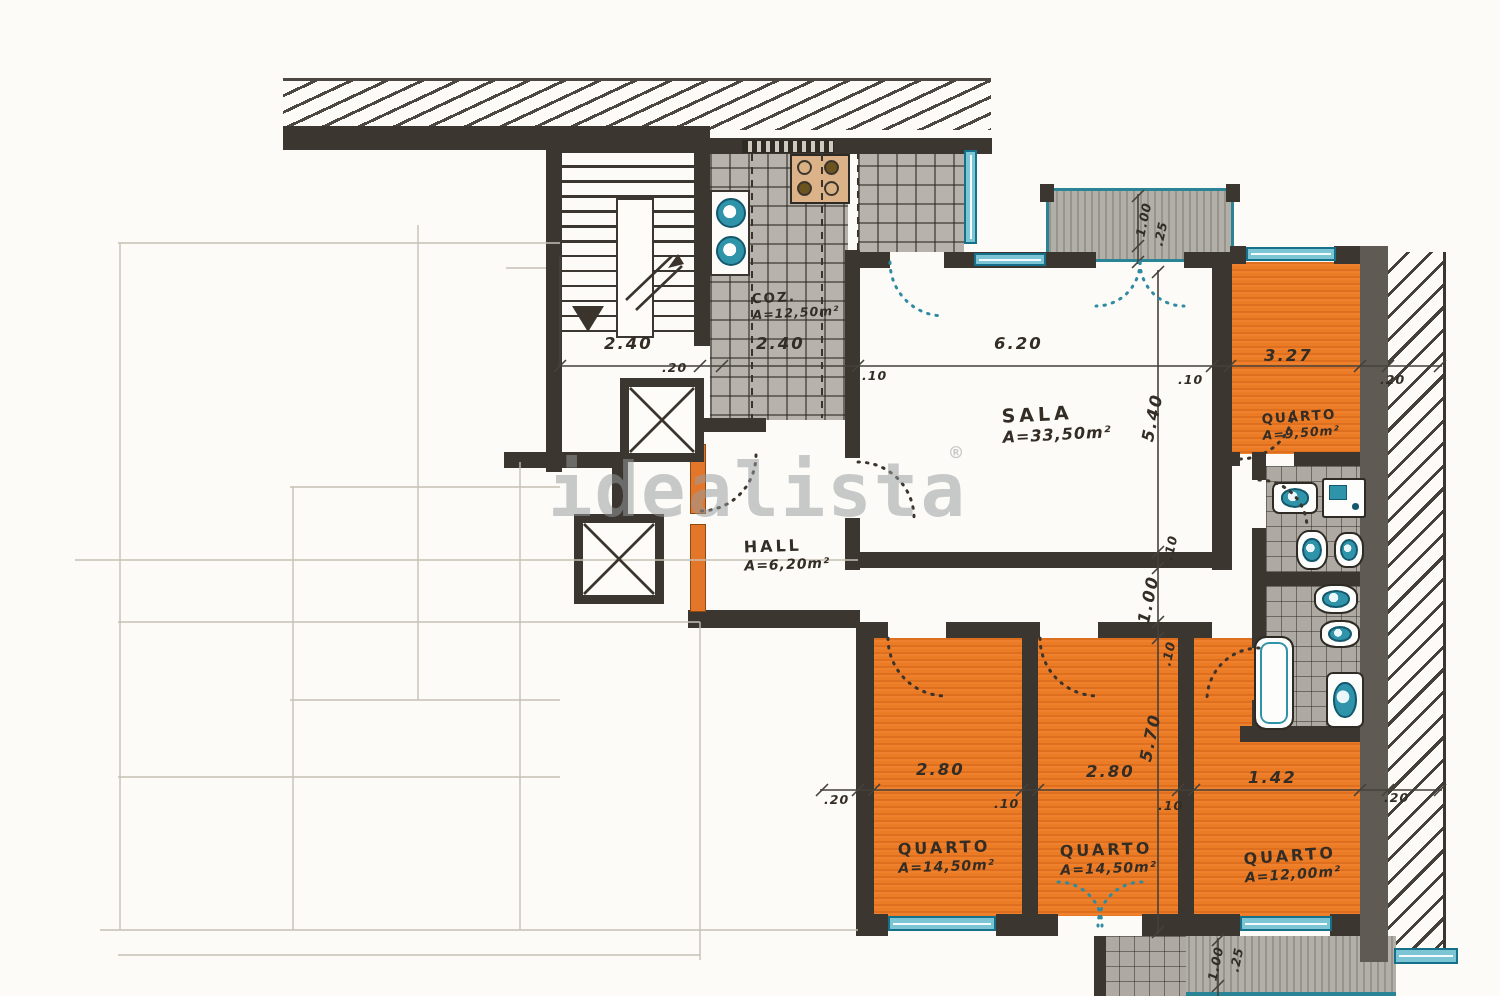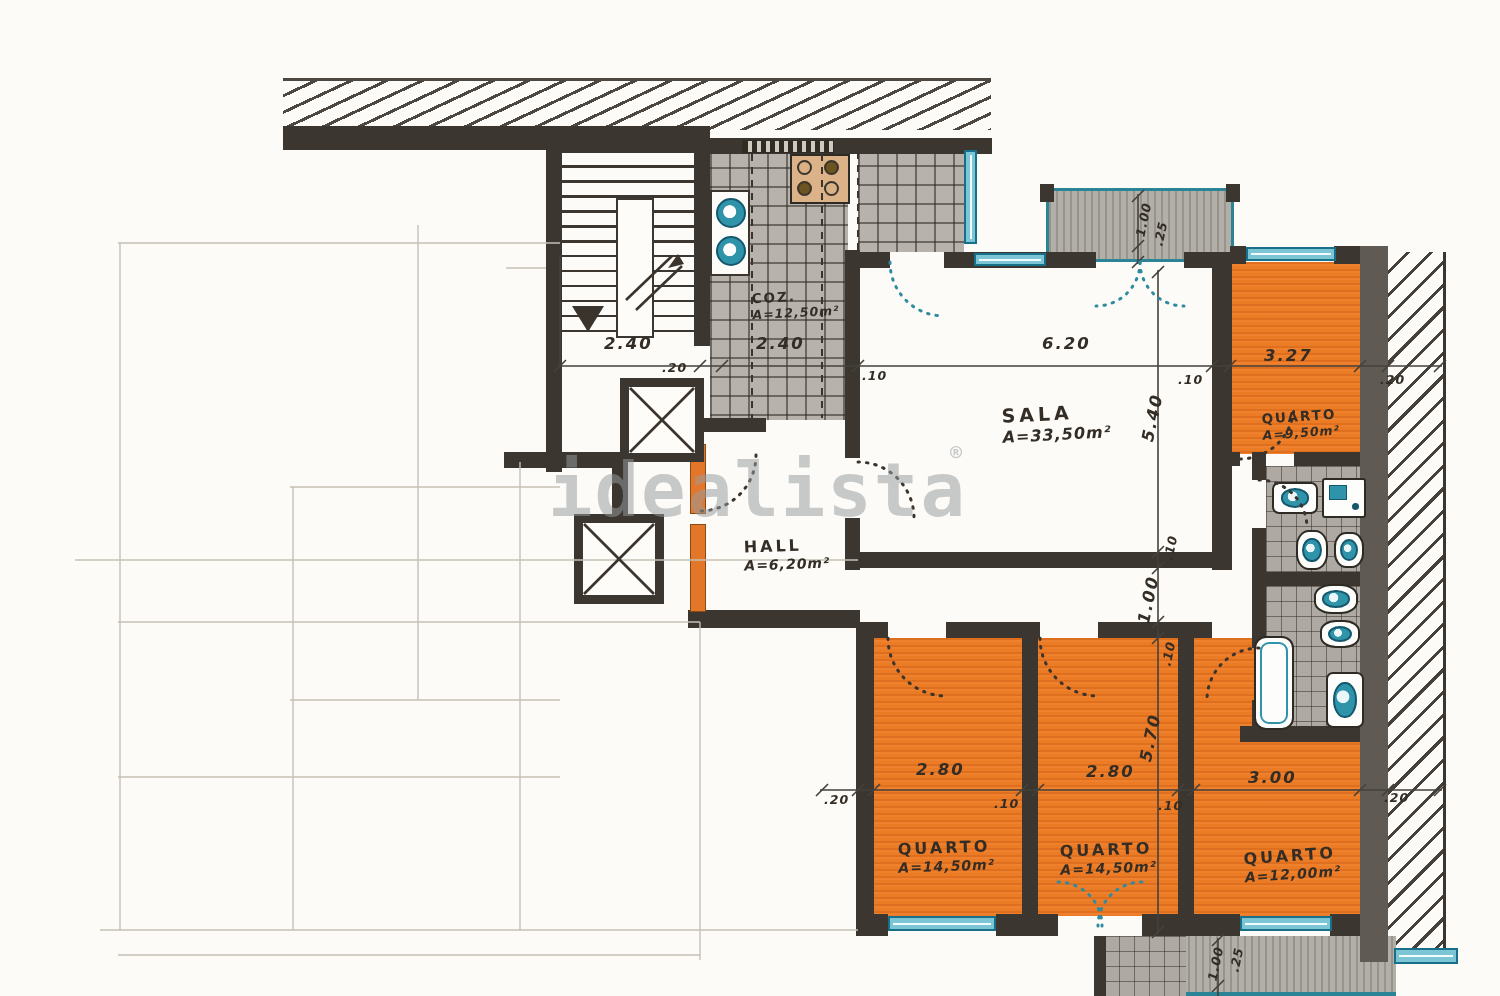--- a/index.html
+++ b/index.html
@@ -260,35 +260,35 @@
   </div>
   <div class="hw room-label" style="left:1244px;top:846px;transform:rotate(-4deg)">
     <div class="rname">QUARTO</div>
     <div class="rarea">A=12,00m²</div>
   </div>
 
   <div class="hw dim" style="left:604px;top:334px">2.40</div>
   <div class="hw dim small" style="left:662px;top:360px">.20</div>
   <div class="hw dim" style="left:756px;top:334px">2.40</div>
   <div class="hw dim small" style="left:862px;top:368px">.10</div>
-  <div class="hw dim" style="left:1042px;top:334px">6.20</div>
+  <div class="hw dim" style="left:994px;top:334px">6.20</div>
   <div class="hw dim small" style="left:1178px;top:372px">.10</div>
   <div class="hw dim" style="left:1264px;top:346px">3.27</div>
   <div class="hw dim small" style="left:1380px;top:372px">.20</div>
   <div class="hw dim rot" style="left:1128px;top:408px">5.40</div>
   <div class="hw dim small rot" style="left:1158px;top:540px">.10</div>
   <div class="hw dim rot" style="left:1124px;top:590px">1.00</div>
   <div class="hw dim small rot" style="left:1156px;top:646px">.10</div>
   <div class="hw dim rot" style="left:1126px;top:728px">5.70</div>
   <div class="hw dim small" style="left:824px;top:792px">.20</div>
   <div class="hw dim" style="left:916px;top:760px">2.80</div>
   <div class="hw dim small" style="left:994px;top:796px">.10</div>
   <div class="hw dim" style="left:1086px;top:762px">2.80</div>
   <div class="hw dim small" style="left:1158px;top:798px">.10</div>
-  <div class="hw dim" style="left:1248px;top:768px">3.00</div>
+  <div class="hw dim" style="left:1248px;top:768px">1.42</div>
   <div class="hw dim small" style="left:1384px;top:790px">.20</div>
   <div class="hw dim small rot" style="left:1126px;top:212px">1.00</div>
   <div class="hw dim small rot" style="left:1148px;top:226px">.25</div>
   <div class="hw dim small rot" style="left:1198px;top:956px">1.00</div>
   <div class="hw dim small rot" style="left:1224px;top:952px">.25</div>
 
   <div class="wm">
     <div class="txt">idealista</div>
     <div class="reg">®</div>
   </div>

